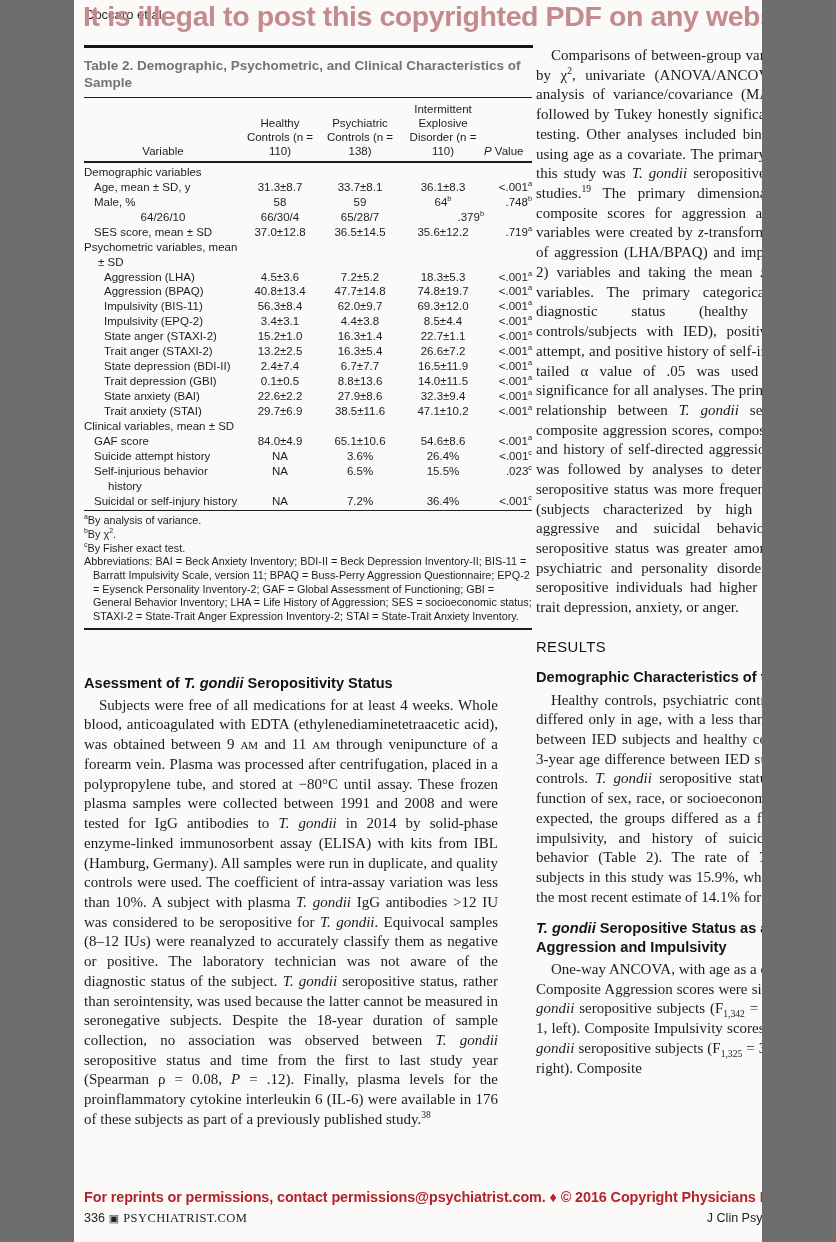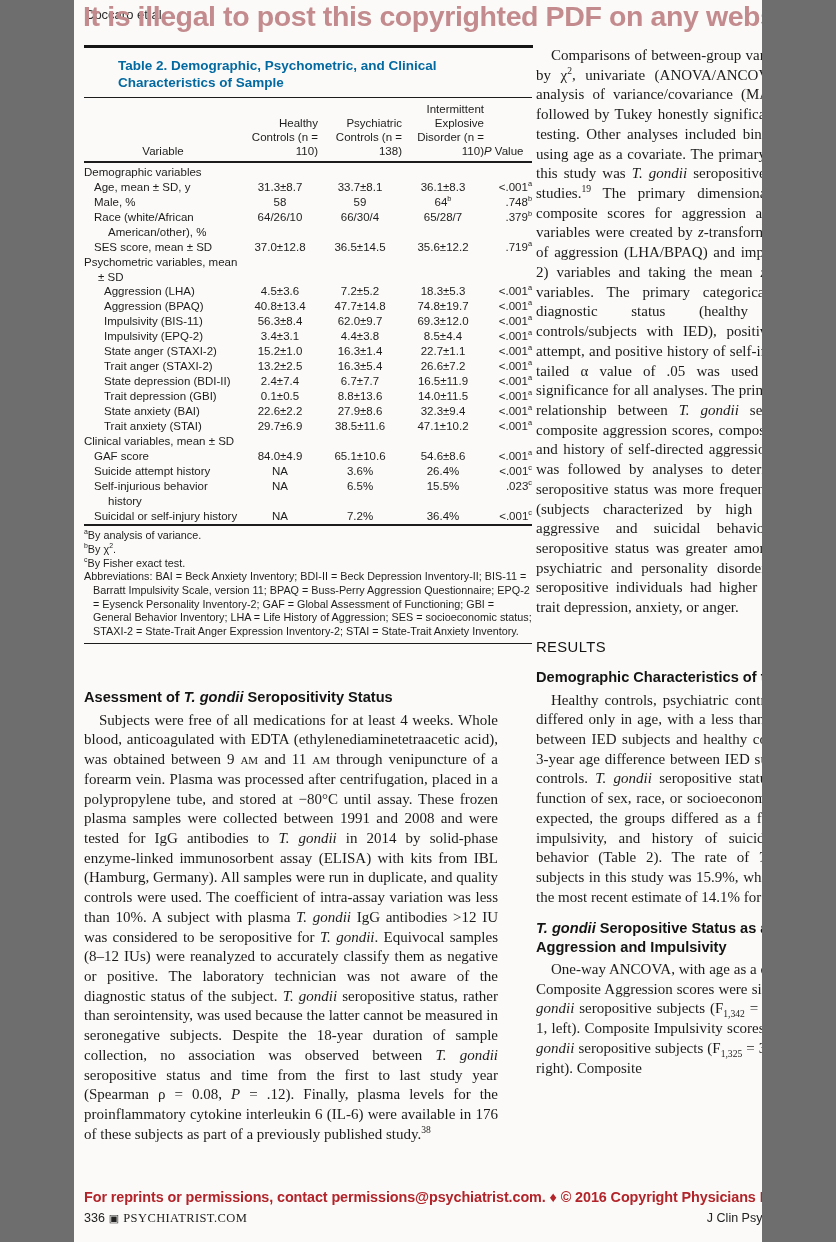--- a/index.html
+++ b/index.html
@@ -14,28 +14,28 @@
     position:absolute; top:0; left:9px; width:820px;
     font-weight:bold; font-size:28.5px; letter-spacing:-0.4px;
     color:#c38b8d; white-space:nowrap;
   }
   .head-rule { position:absolute; top:45px; left:10px; width:449px; height:3px; background:#161616; }
   
   .columns { position:absolute; top:42px; left:10px; width:816px; display:flex; }
   .col-left  { width:448px; flex:none; }
   .col-right { width:364px; flex:none; margin-left:4px; }
   
-  .table-title { margin-top:15px; font-size:13.5px; font-weight:bold; line-height:1.28; color:#0369a1;margin-left:34px; }
+  .table-title { margin-top:15px; font-size:13.5px; font-weight:bold; line-height:1.28; color:#737373; }
   .rule { height:1.7px; background:#1c1c1c; }
   .r-top { margin-top:5px; }
   .thead {
     display:grid; grid-template-columns:158px 76px 84px 82px 48px;
     align-items:end; padding:4px 0 3px; font-size:11.5px; line-height:1.22;
   }
-  .thead .h  { text-align:right; }
+  .thead .h  { text-align:center; }
   .thead .h0 { text-align:center; }
   .thead .h4 { text-align:left; }
   .tbody { font-size:11.5px; line-height:1.3; padding:2px 0 1px; }
   .trow  { display:grid; grid-template-columns:158px 76px 84px 82px 48px; }
   .tlabel.ind0 { padding-left:14px; text-indent:-14px; }
   .tlabel.ind1 { padding-left:24px; text-indent:-14px; }
   .tlabel.ind2 { padding-left:34px; text-indent:-14px; }
   .tval { text-align:center; }
   .tval.c3 { text-align:right; }
   .tfoot { font-size:10.8px; line-height:1.27; padding:3px 0 4px; }
@@ -109,21 +109,20 @@
             <div class="tval c3">&lt;.001<sup>a</sup></div>
           </div>
           <div class="trow">
             <div class="tlabel ind1">Male, %</div>
             <div class="tval c0">58</div>
             <div class="tval c1">59</div>
             <div class="tval c2">64<sup>b</sup></div>
             <div class="tval c3">.748<sup>b</sup></div>
           </div>
           <div class="trow">
-            <div class="tlabel ind1">Race (white/African American/other), %</div>
             <div class="tval c0">64/26/10</div>
             <div class="tval c1">66/30/4</div>
             <div class="tval c2">65/28/7</div>
             <div class="tval c3">.379<sup>b</sup></div>
           </div>
           <div class="trow">
             <div class="tlabel ind1">SES score, mean ± SD</div>
             <div class="tval c0">37.0±12.8</div>
             <div class="tval c1">36.5±14.5</div>
             <div class="tval c2">35.6±12.2</div>

